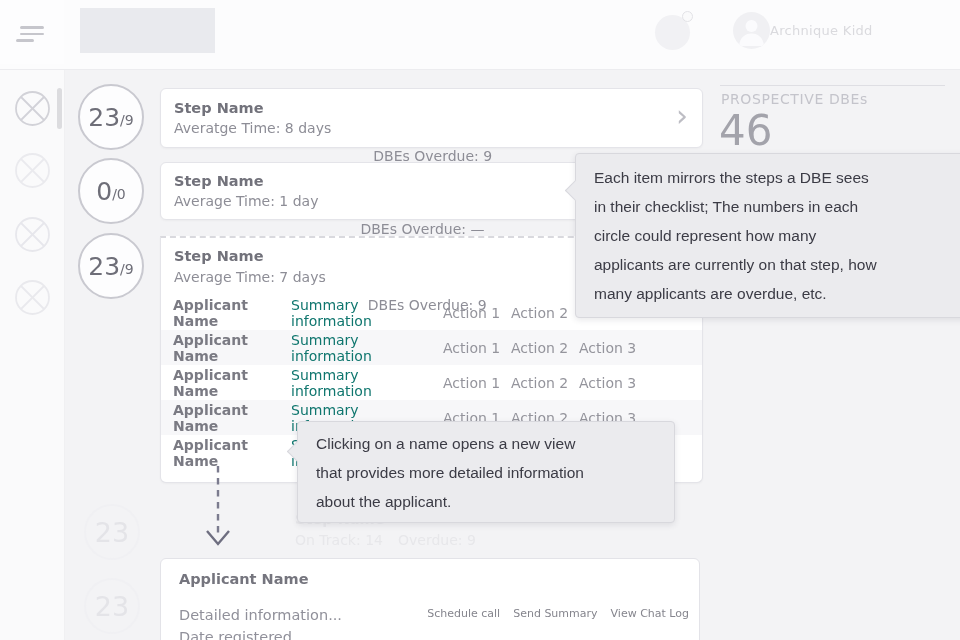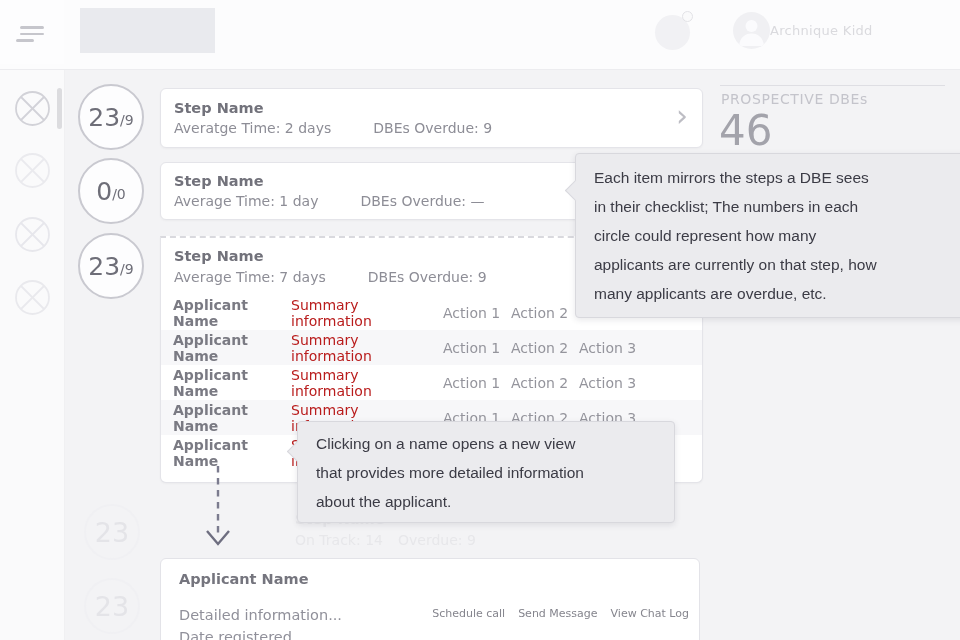--- a/index.html
+++ b/index.html
@@ -37,33 +37,33 @@
   
   .circle { position:absolute; left:78px; width:66px; height:66px; border-radius:50%; background:#fdfdfe; border:2px solid #c9c9d0; display:flex; align-items:center; justify-content:center; color:#6e6e78; }
   .circle .big { font-size:25px; }
   .circle .small { font-size:14px; margin-top:6px; }
   .c1 { top:84px; } .c2 { top:158px; } .c3 { top:233px; }
 
   
   .card { position:absolute; left:160px; width:543px; background:#ffffff; border:1px solid #e4e4e9; border-radius:6px; box-shadow:0 1px 2px rgba(40,40,60,.04); }
   .card-title { position:absolute; left:13px; font-size:14.5px; font-weight:bold; color:#72727b; }
   .card-meta { position:absolute; left:13px; font-size:14px; color:#8d8d96; display:flex; }
-  .card-meta .m2 { margin-left:42px; }
+  .card-meta .m2 { margin-left:42px;margin-top:28px; }
   .card1 { top:88px; height:60px; cursor:pointer; }
   .card1 .card-title { top:11px; } .card1 .card-meta { top:31px; }
   .chevron { position:absolute; right:14px; top:12px; font-size:30px; color:#bdbdc4; line-height:30px; }
   .card2 { top:162px; height:58px; }
   .card2 .card-title { top:10px; } .card2 .card-meta { top:30px; }
   .card3 { top:236px; height:247px; border-top:2px dashed #d9d9de; border-radius:0 0 6px 6px; }
   .card3 .card-title { top:10px; } .card3 .card-meta { top:31px; }
   .rows { position:absolute; left:0; top:57px; width:100%; }
   .arow { display:flex; align-items:center; height:35px; padding-left:12px; font-size:14px; }
   .arow:nth-child(2), .arow:nth-child(4) { background:#f7f7f9; }
   .aname { width:118px; font-weight:bold; color:#7a7a83; cursor:pointer; }
-  .asum { width:152px; color:#b91c1c; }
+  .asum { width:152px; color:#0f766e; }
   .aact { width:68px; color:#94949c; cursor:pointer; }
 
   
   .ghost-circle { position:absolute; left:84px; width:56px; height:56px; border-radius:50%; border:2px solid #f0f0f3; color:#e4e4e8; font-size:27px; display:flex; align-items:center; justify-content:center; }
   .g1 { top:504px; } .g2 { top:578px; }
   .ghost-title { position:absolute; left:295px; top:511px; font-size:14.5px; font-weight:bold; color:#e9e9ec; }
   .ghost-meta { position:absolute; top:532px; font-size:14px; color:#e7e7ea; }
   .gm1 { left:295px; } .gm2 { left:398px; }
 
   
@@ -154,21 +154,21 @@
       <span class="small">/0</span>
   </div>
   <div class="circle c3">
     <span class="big">23</span>
       <span class="small">/9</span>
   </div>
 
   <div class="card card1">
     <div class="card-title">Step Name</div>
     <div class="card-meta">
-      <span class="m1">Averatge Time: 2 days</span>
+      <span class="m1">Averatge Time: 8 days</span>
       <span class="m2">DBEs Overdue: 9</span>
     </div>
     <span class="chevron">›</span>
   </div>
 
   <div class="card card2">
     <div class="card-title">Step Name</div>
     <div class="card-meta">
       <span class="m1">Average Time: 1 day</span>
       <span class="m2">DBEs Overdue: —</span>
@@ -232,21 +232,21 @@
 
   <svg class="dash-arrow" width="28" height="92">
     <line x1="14" y1="2" x2="14" y2="70" stroke="#7b7b8e" stroke-width="2.4" stroke-dasharray="6.5 5.5"></line>
     <polyline points="3,67 14,80 25,67" fill="none" stroke="#6e6e80" stroke-width="2.4"></polyline>
   </svg>
 
   <div class="detail-card">
     <div class="dc-name">Applicant Name</div>
     <div class="dc-links">
       <span>Schedule call</span>
-      <span>Send Message</span>
+      <span>Send Summary</span>
       <span>View Chat Log</span>
     </div>
     <div class="dc-line1">Detailed information...</div>
     <div class="dc-line2">Date registered...</div>
   </div>
 
   <div class="tip tip1">Each item mirrors the steps a DBE sees
 in their checklist; The numbers in each
 circle could represent how many
 applicants are currently on that step, how

